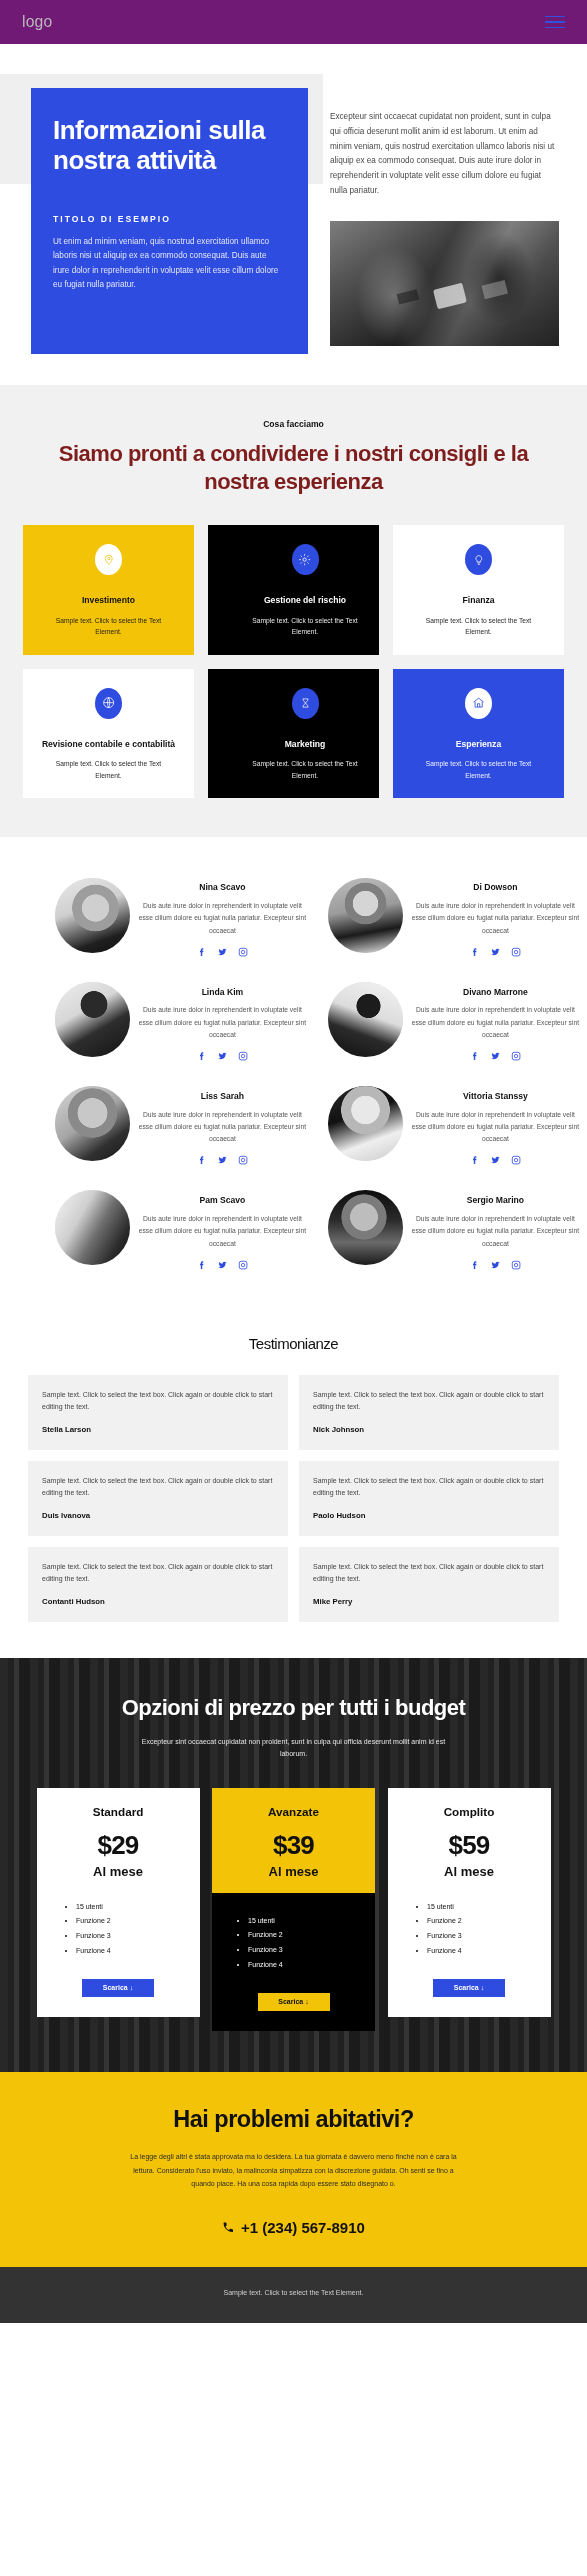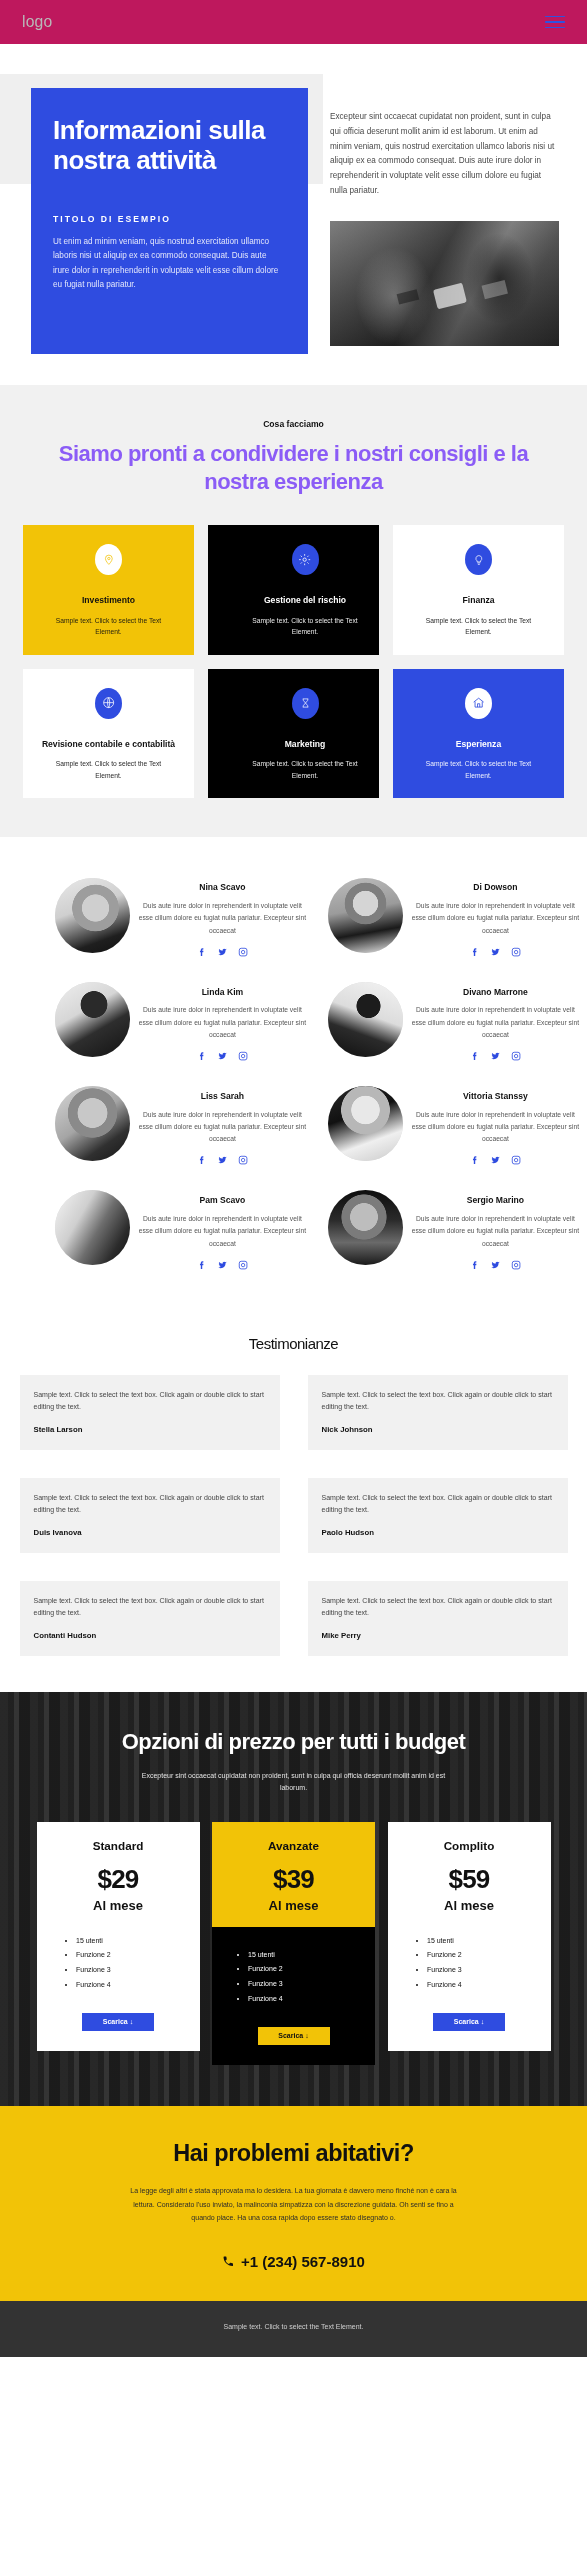--- a/index.html
+++ b/index.html
@@ -12,21 +12,21 @@
   }
   body { width: 587px; overflow-x: hidden; }
 
   
   .site-header {
     height: 44px;
     display: flex;
     align-items: center;
     justify-content: space-between;
     padding: 16px 22px;
-    background: #be185d;
+    background: #701a75;
   }
   .logo {
     font-size: 15.7px;
     color: #b9b9b9;
     font-weight: 400;
     letter-spacing: 0.2px;
   }
   .burger { width: 20.4px; cursor: pointer; }
   .burger span {
     display: block;
@@ -136,21 +136,21 @@
     margin-bottom: 11px;
   }
   .section-h2 {
     text-align: center;
     font-size: 22px;
     line-height: 1.25;
     font-weight: 700;
     letter-spacing: -0.5px;
     max-width: 501px;
     margin: 0 auto 30px;
-    color: #8b5cf6;
+    color: #7f1d1d;
   }
   .cards-grid {
     display: grid;
     grid-template-columns: repeat(3, 171px);
     gap: 14px;
     justify-content: center;
   }
   .svc-card {
     padding: 19px 14px 17px;
     text-align: center;
@@ -270,21 +270,21 @@
     font-size: 15px;
     font-weight: 400;
     letter-spacing: -0.5px;
     margin-bottom: 23.5px;
     color: #111;
   }
   .testi-grid {
     display: grid;
     grid-template-columns: repeat(2, 260px);
     justify-content: center;
-    gap: 28px;
+    gap: 11px;
   }
   .testi-card {
     background: #f1f1f1;
     padding: 14px 14px 15.7px;
     min-height: 75px;
   }
   .testi-text {
     font-size: 7px;
     line-height: 1.75;
     color: #444;

